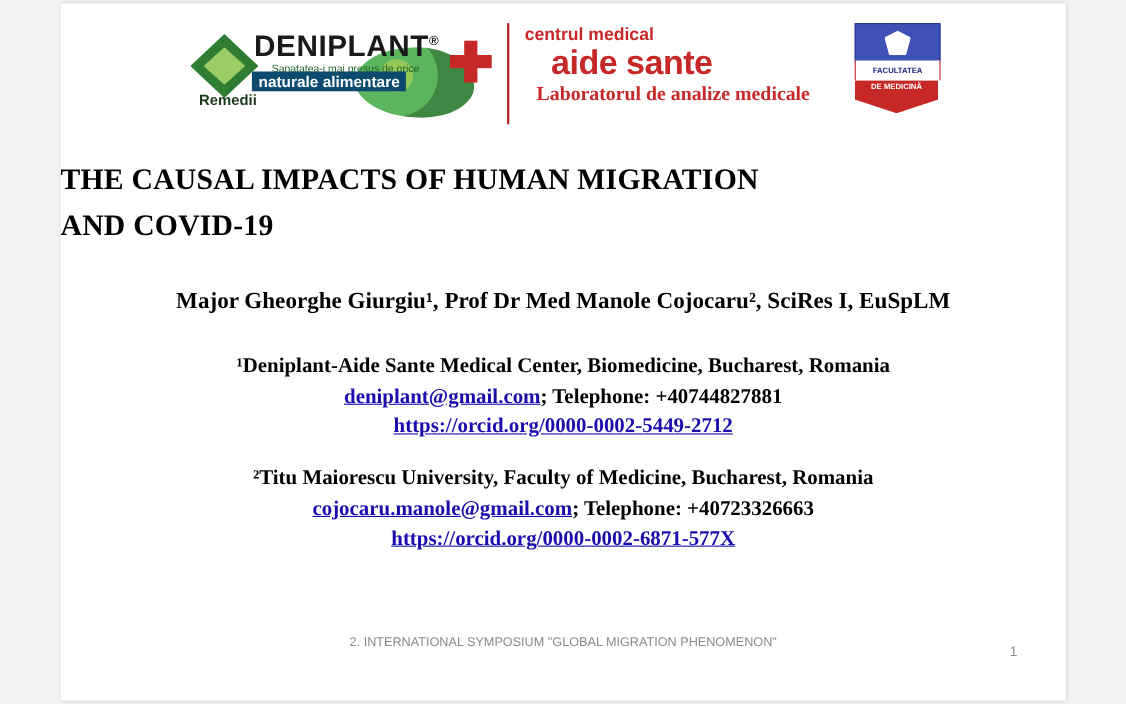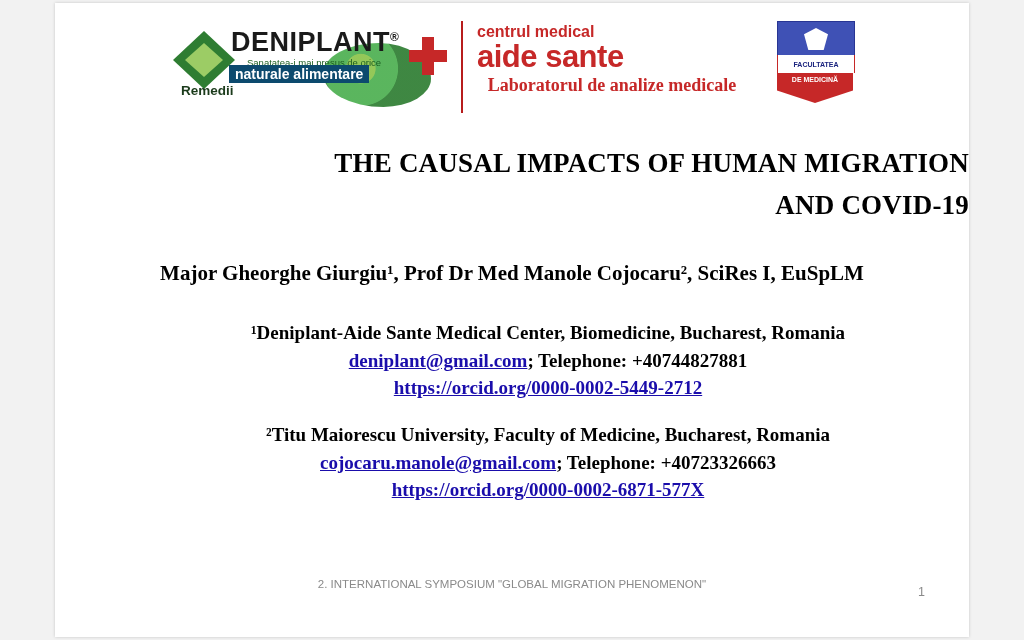--- a/index.html
+++ b/index.html
@@ -138,20 +138,21 @@
     color: #c62828;
     margin-top: 2px;
   }
   .aide .l2 {
     font-family: "Liberation Sans", sans-serif;
     font-size: 31px;
     font-weight: bold;
     color: #c62828;
     line-height: 1.05;
     letter-spacing: -0.5px;
+    margin-left: 24px;
   }
   .aide .l3, .aide .l4 {
     font-family: "Liberation Serif", serif;
     font-size: 18px;
     font-weight: bold;
     color: #c62828;
     text-align: center;
     margin-top: 1px;
   }
 
@@ -206,21 +207,21 @@
     box-sizing: border-box;
     line-height: 1.25;
   }
 
   
   .title {
     position: absolute;
     left: 0;
     top: 140px;
     width: 914px;
-    text-align: right;
+    text-align: left;
     font-size: 27px;
     font-weight: bold;
     color: #000000;
     line-height: 1.55;
     letter-spacing: 0.2px;
   }
 
   
   .authors {
     position: absolute;
@@ -236,21 +237,20 @@
   
   .affil {
     position: absolute;
     left: 0;
     width: 914px;
     text-align: center;
     font-size: 19px;
     font-weight: bold;
     color: #000000;
     line-height: 1.45;
-    padding-left: 36px;
   }
   .affil.one { top: 316px; }
   .affil.two { top: 418px; }
   .affil a {
     color: #1a0dab;
     text-decoration: underline;
   }
   .affil .link-line { display: block; }
 
   

